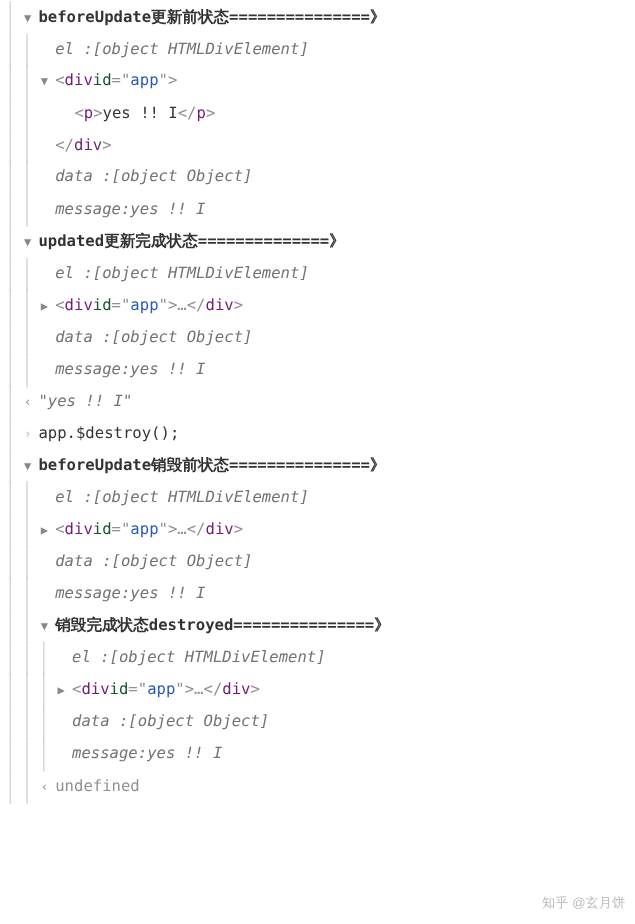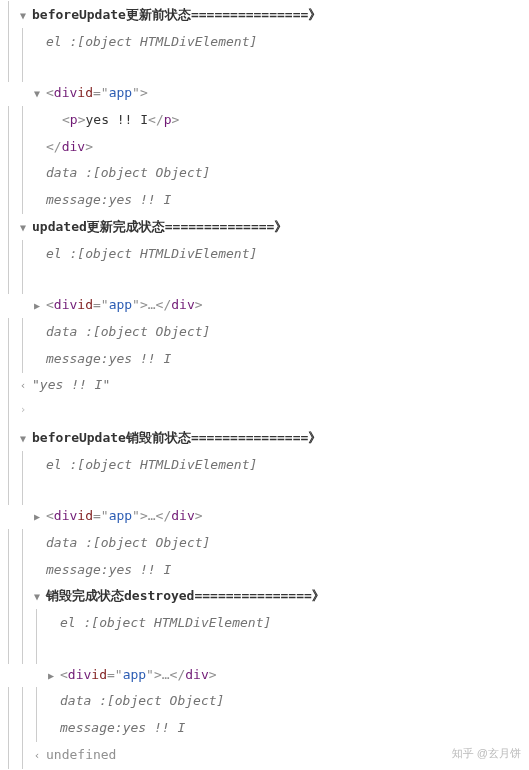--- a/index.html
+++ b/index.html
@@ -63,21 +63,21 @@
     text-align: center;
     color: #bbb;
     font-size: 11px;
     margin-right: 2px;
     user-select: none;
   }
   .bold { font-weight: 700; }
   .red { color: #737373; font-style: italic; }
   .grey { color: #909090; }
   .html-tag { color: #701a75; }
-  .html-attr-name { color: #7f1d1d; margin-top: 25px; }
+  .html-attr-name { color: #14532d; }
   .html-attr-val { color: #2b5cb3; }
   .html-punct { color: #909090; }
   .watermark {
     position: fixed;
     right: 8px;
     bottom: 6px;
     font-size: 11px;
     color: #bbb;
     font-family: sans-serif;
     text-align: center;
@@ -264,20 +264,21 @@
       <span class="red">"yes !! I"</span>
     </div>
   </div>
 
   <div class="row">
     <div class="tree-lines">
         <div class="vline"></div>
       </div>
     <div class="content">
       <span class="prompt">›</span>
+      <span>app.$destroy();</span>
     </div>
   </div>
 
   <div class="row">
     <div class="tree-lines">
         <div class="vline"></div>
       </div>
     <div class="content">
       <span class="toggle">▼</span>
       <span class="bold">beforeUpdate </span>

